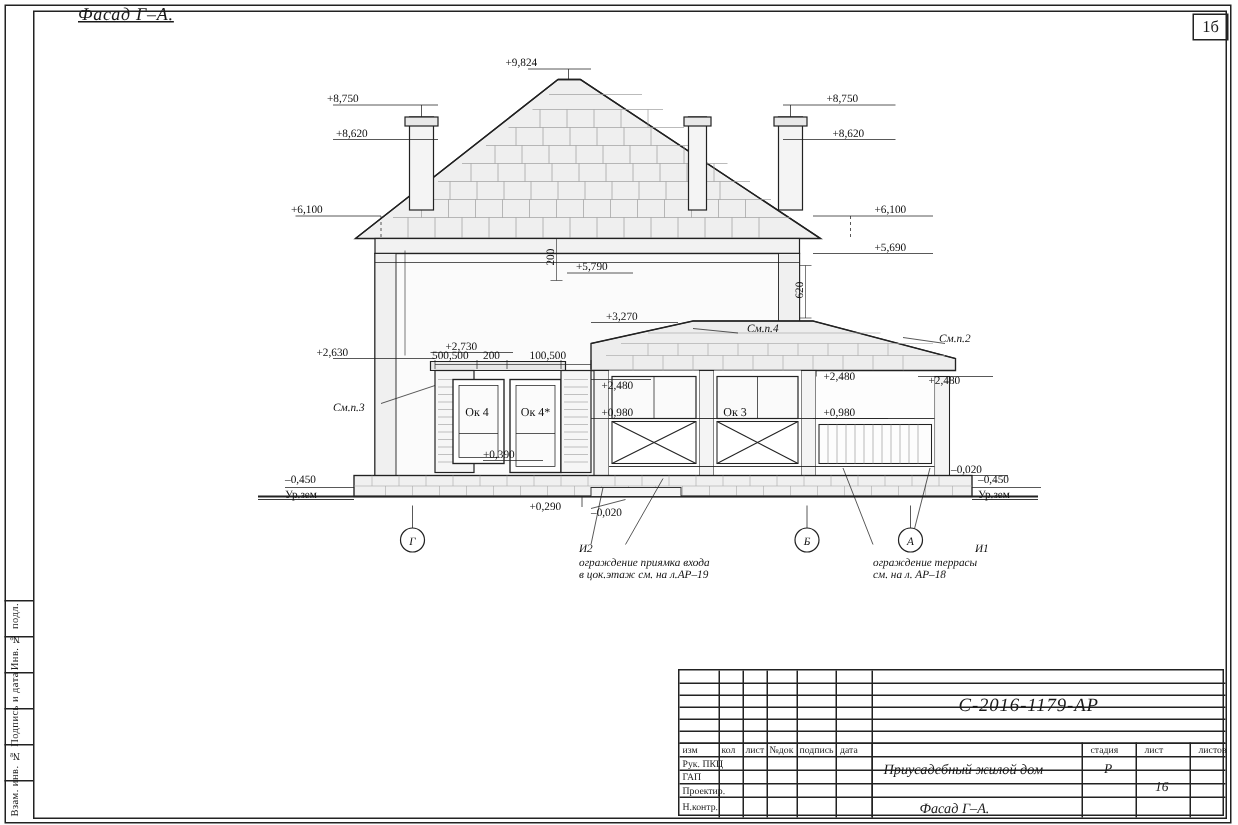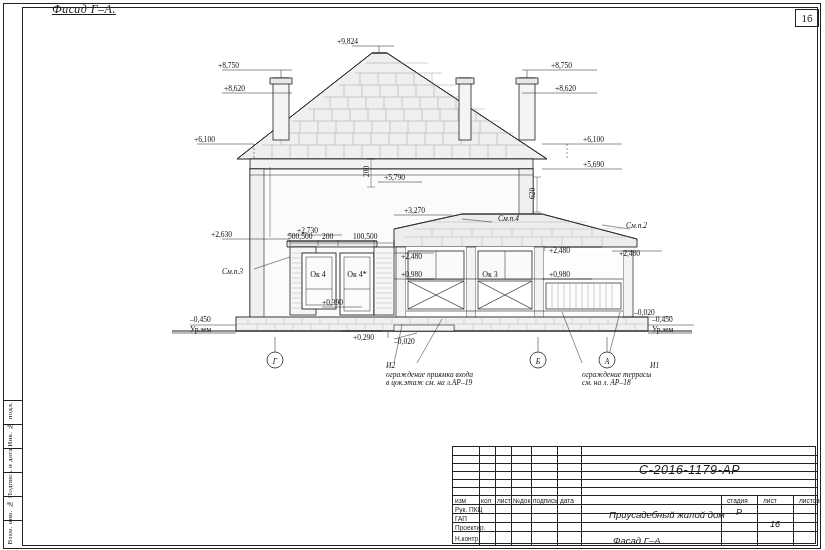--- a/index.html
+++ b/index.html
@@ -44,27 +44,27 @@
   
   svg.draw{position:absolute;left:22px;top:7px;width:794px;height:537px;}
 
   
   .notes{
     position:absolute;left:48px;top:514px;font-size:7.5px;line-height:10px;
     font-family:"Liberation Serif",serif;width:380px;
   }
 
   
-  .stamp{position:absolute;left:452px;top:446px;width:364px;height:98px;border:1px solid #222;box-sizing:border-box;font-family:Liberation Sans, sans-serif;}
+  .stamp{position:absolute;left:452px;top:446px;width:364px;height:98px;border:1px solid #222;box-sizing:border-box;font-family:Liberation Serif, serif;}
   .stamp .ln{position:absolute;background:#222;}
   .stamp .h{height:1px;left:0;width:364px;}
   .stamp .v{width:1px;top:0;}
   .stamp .txt{position:absolute;font-size:6.5px;white-space:nowrap;}
   .stamp .code{position:absolute;font-size:12.5px;font-style:italic;letter-spacing:.6px;}
-  .stamp .obj{position:absolute;font-size:9.5px;font-style:italic;margin-left:20px;}
+  .stamp .obj{position:absolute;font-size:9.5px;font-style:italic;}
   .stamp .fac{position:absolute;font-size:9.5px;font-style:italic;}
   .stamp .cenum{position:absolute;font-size:9px;font-style:italic;}
 
   .lbl{font-family:"Liberation Serif",serif;font-size:7.5px;fill:#111;}
   .lbl-i{font-family:"Liberation Serif",serif;font-size:7.5px;fill:#111;font-style:italic;}
   .lbl-b{font-family:"Liberation Serif",serif;font-size:8px;fill:#111;}
 </style>
 </head>
 <body>
 

